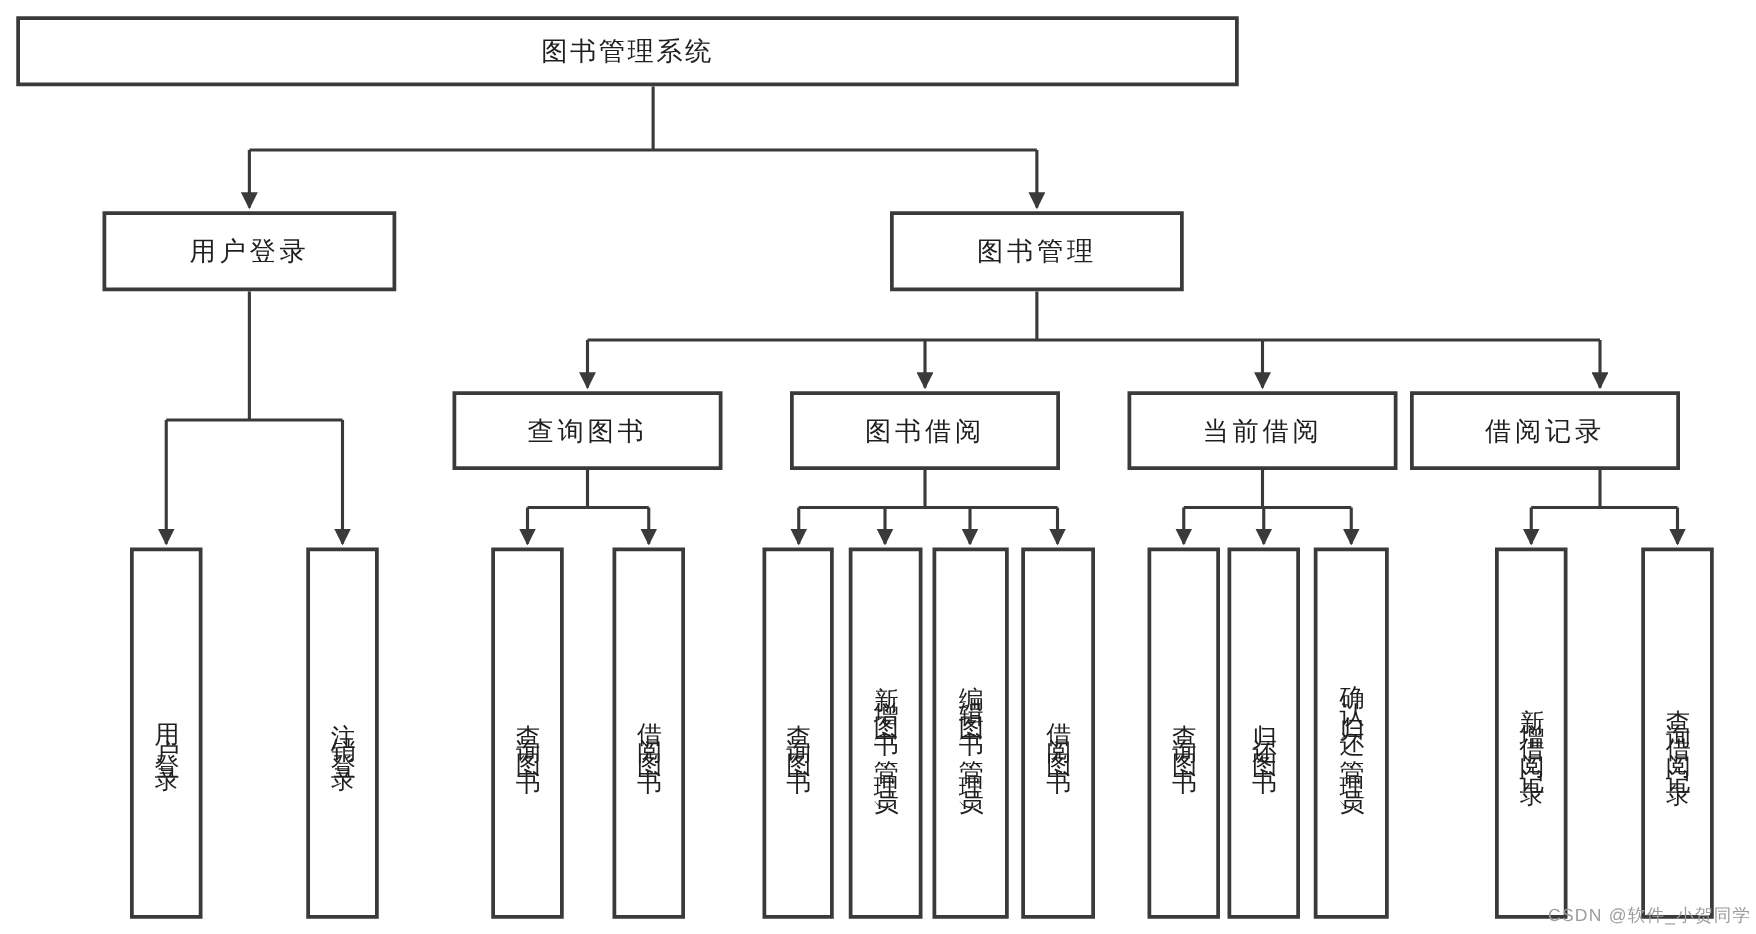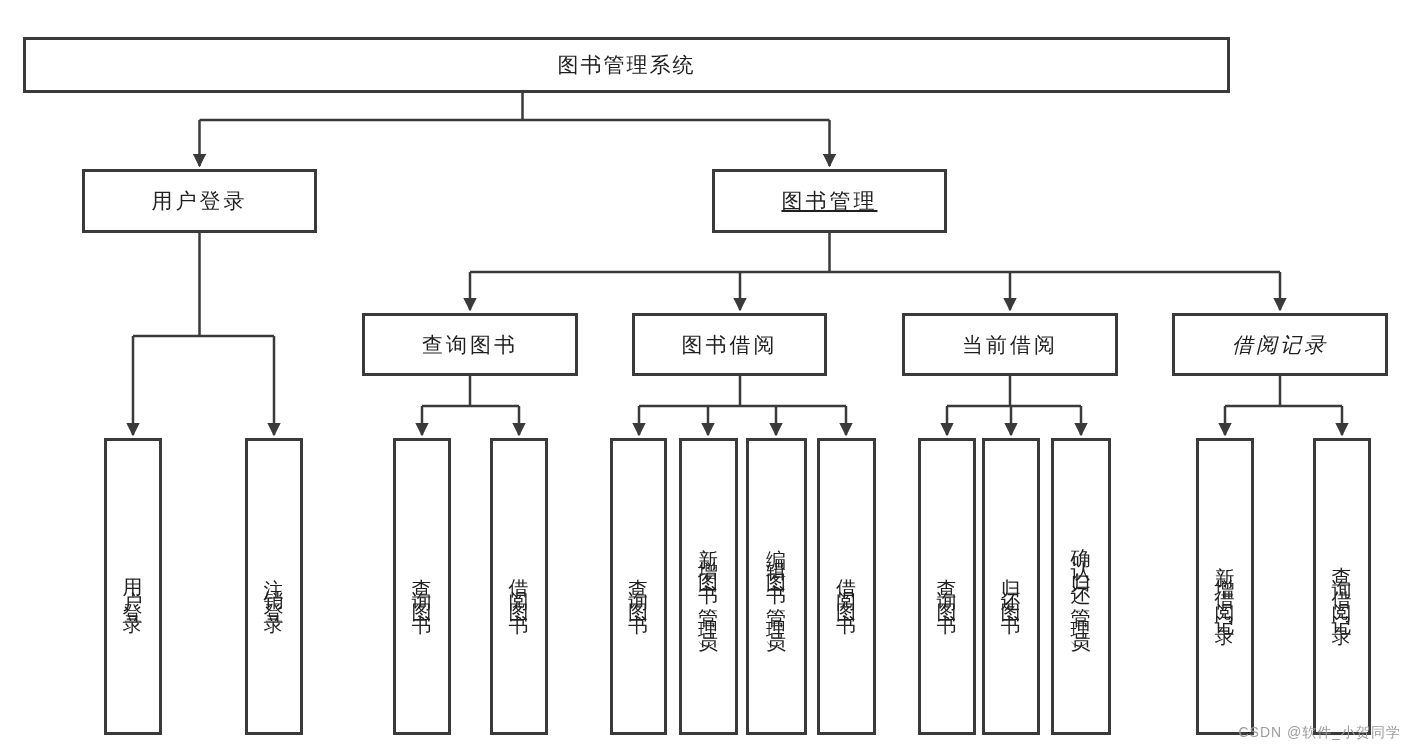--- a/index.html
+++ b/index.html
@@ -103,29 +103,29 @@
       </g>
 
       <g>
         <path d="M1280 376 V406 M1225 406 H1342"></path>
         <path d="M1225 406 V435" marker-end="url(#arrow)"></path>
         <path d="M1342 406 V435" marker-end="url(#arrow)"></path>
       </g>
     </g>
   </svg>
 
-  <div class="node rootlbl" style="left:23px;top:13px;width:1207px;height:56px;margin-top:24px;">图书管理系统</div>
+  <div class="node rootlbl" style="left:13px;top:13px;width:978px;height:56px;">图书管理系统</div>
 
   <div class="node h" style="left:82px;top:169px;width:235px;height:64px;">用户登录</div>
-  <div class="node h" style="left:712px;top:169px;width:235px;height:64px;text-decoration:underline;">图书管理</div>
+  <div class="node h" style="left:712px;top:169px;width:235px;height:64px;">图书管理</div>
 
   <div class="node h" style="left:362px;top:313px;width:216px;height:63px;">查询图书</div>
-  <div class="node h" style="left:632px;top:313px;width:195px;height:63px;">图书借阅</div>
+  <div class="node h" style="left:632px;top:313px;width:216px;height:63px;">图书借阅</div>
   <div class="node h" style="left:902px;top:313px;width:216px;height:63px;">当前借阅</div>
-  <div class="node h" style="left:1172px;top:313px;width:216px;height:63px;font-style:italic;">借阅记录</div>
+  <div class="node h" style="left:1128px;top:313px;width:216px;height:63px;">借阅记录</div>
 
   <div class="node v" style="left:104px;top:438px;width:58px;height:297px;">用户登录</div>
   <div class="node v" style="left:245px;top:438px;width:58px;height:297px;">注销登录</div>
 
   <div class="node v" style="left:393px;top:438px;width:58px;height:297px;">查询图书</div>
   <div class="node v" style="left:490px;top:438px;width:58px;height:297px;">借阅图书</div>
 
   <div class="node v" style="left:610px;top:438px;width:57px;height:297px;">查询图书</div>
   <div class="node v" style="left:679px;top:438px;width:59px;height:297px;">新增图书（管理员）</div>
   <div class="node v" style="left:746px;top:438px;width:61px;height:297px;">编辑图书（管理员）</div>

